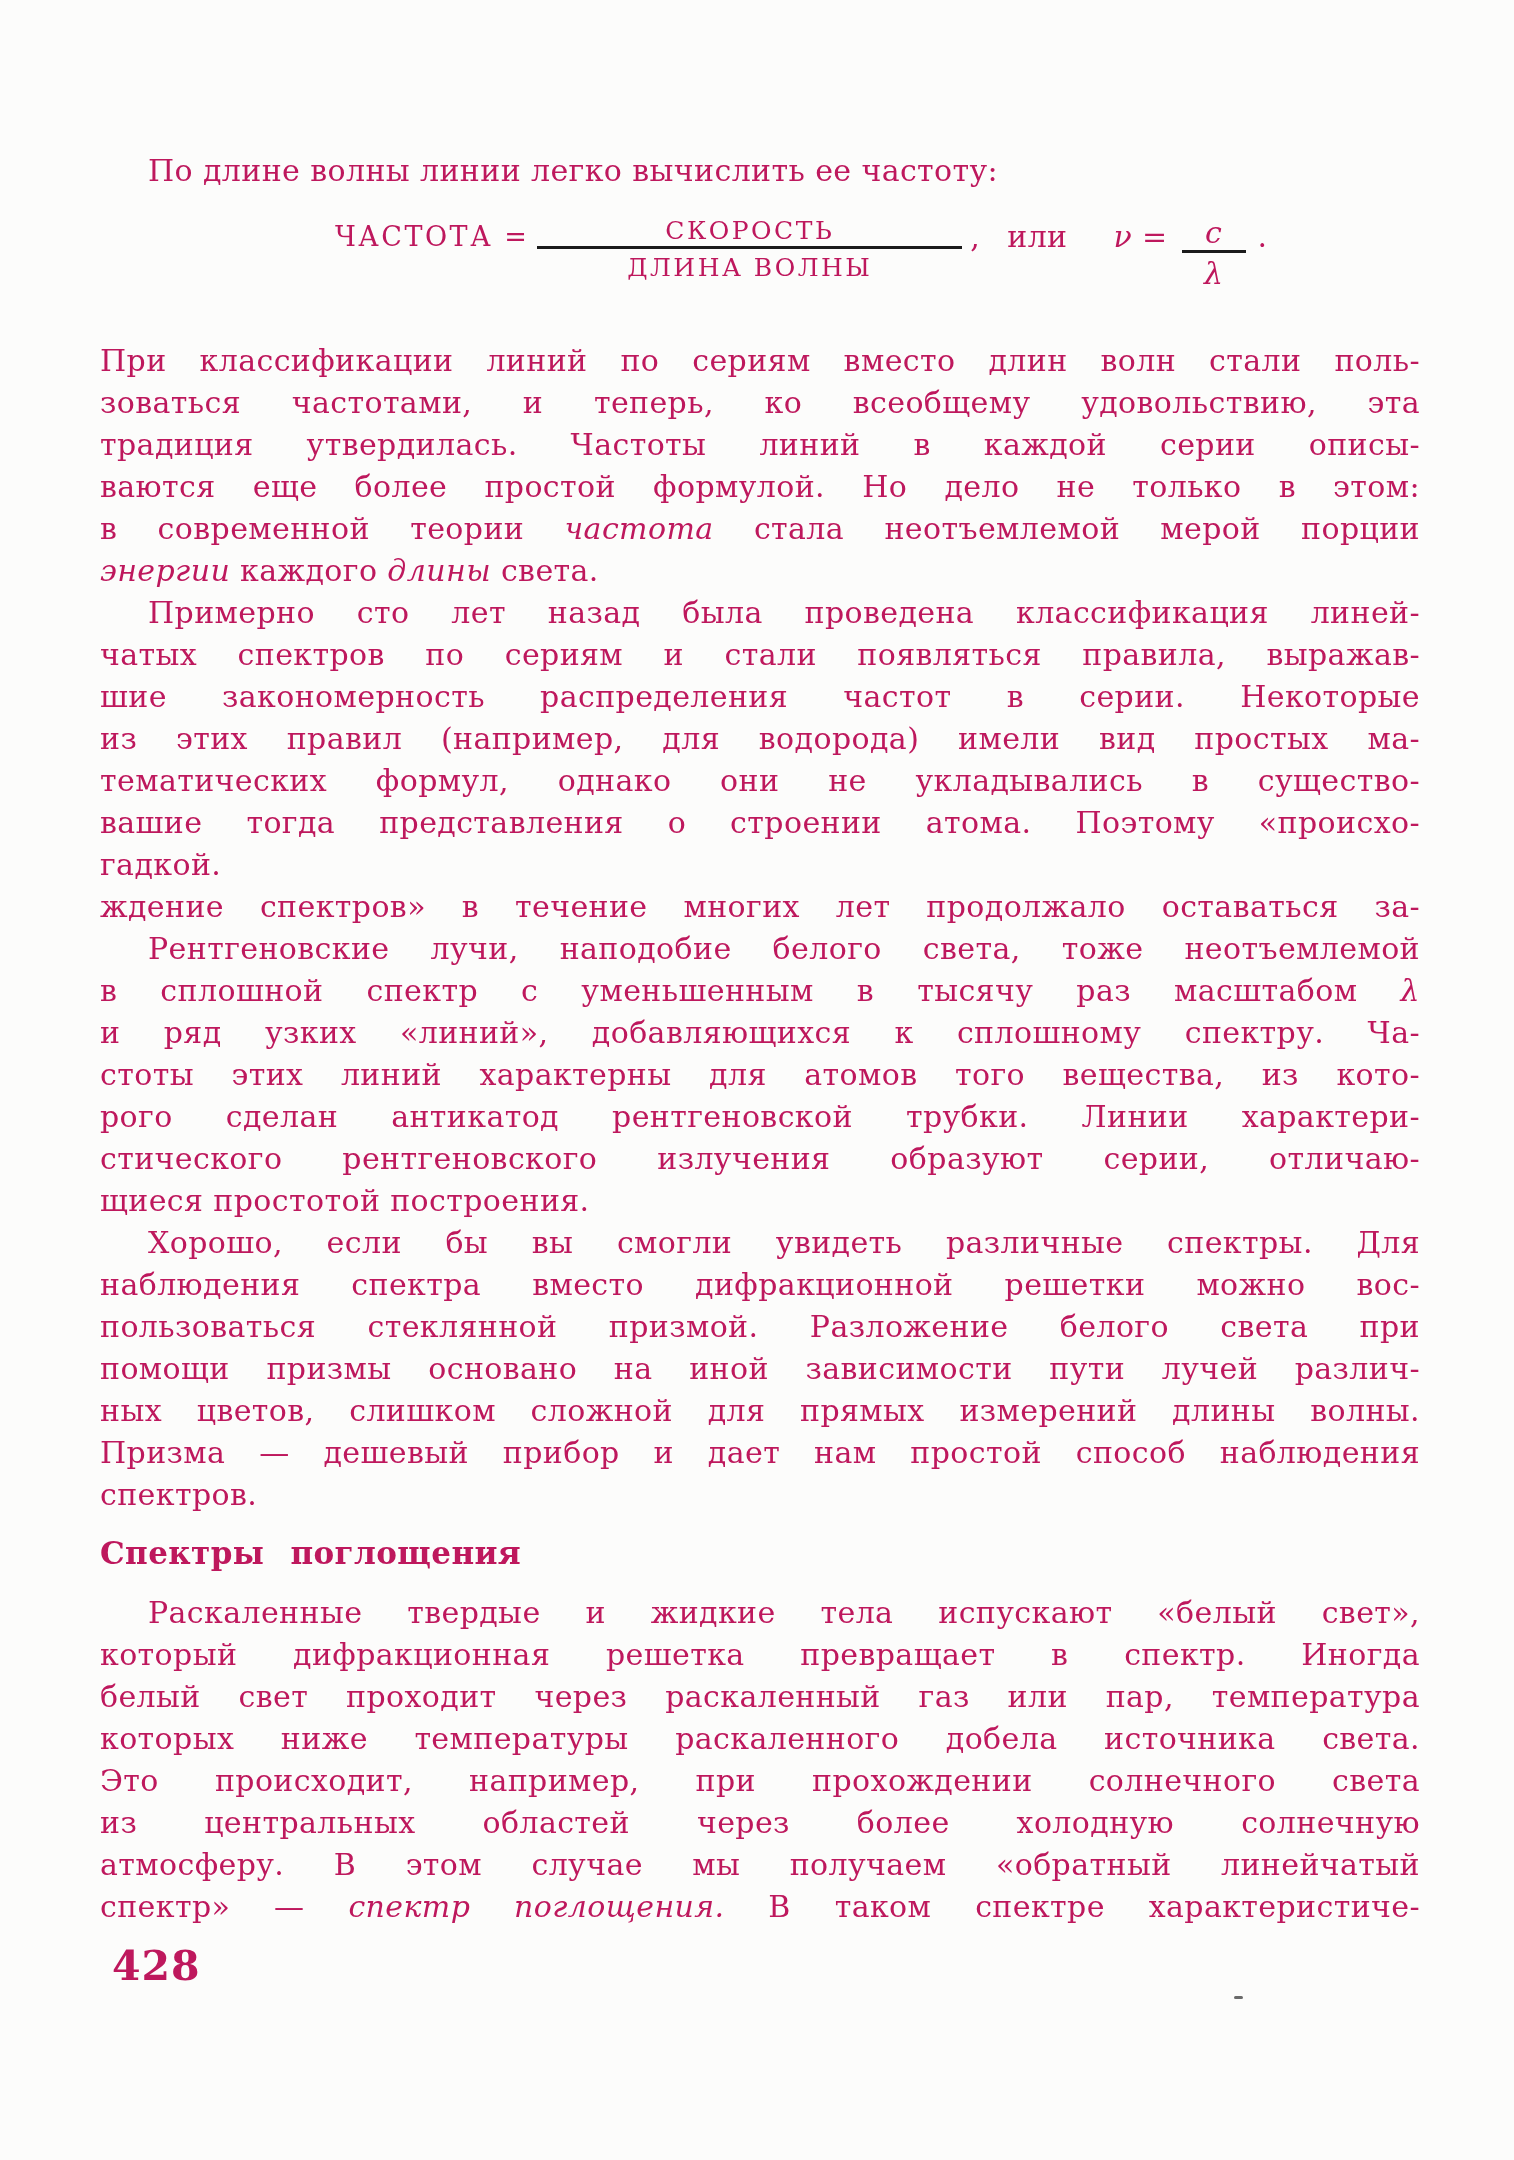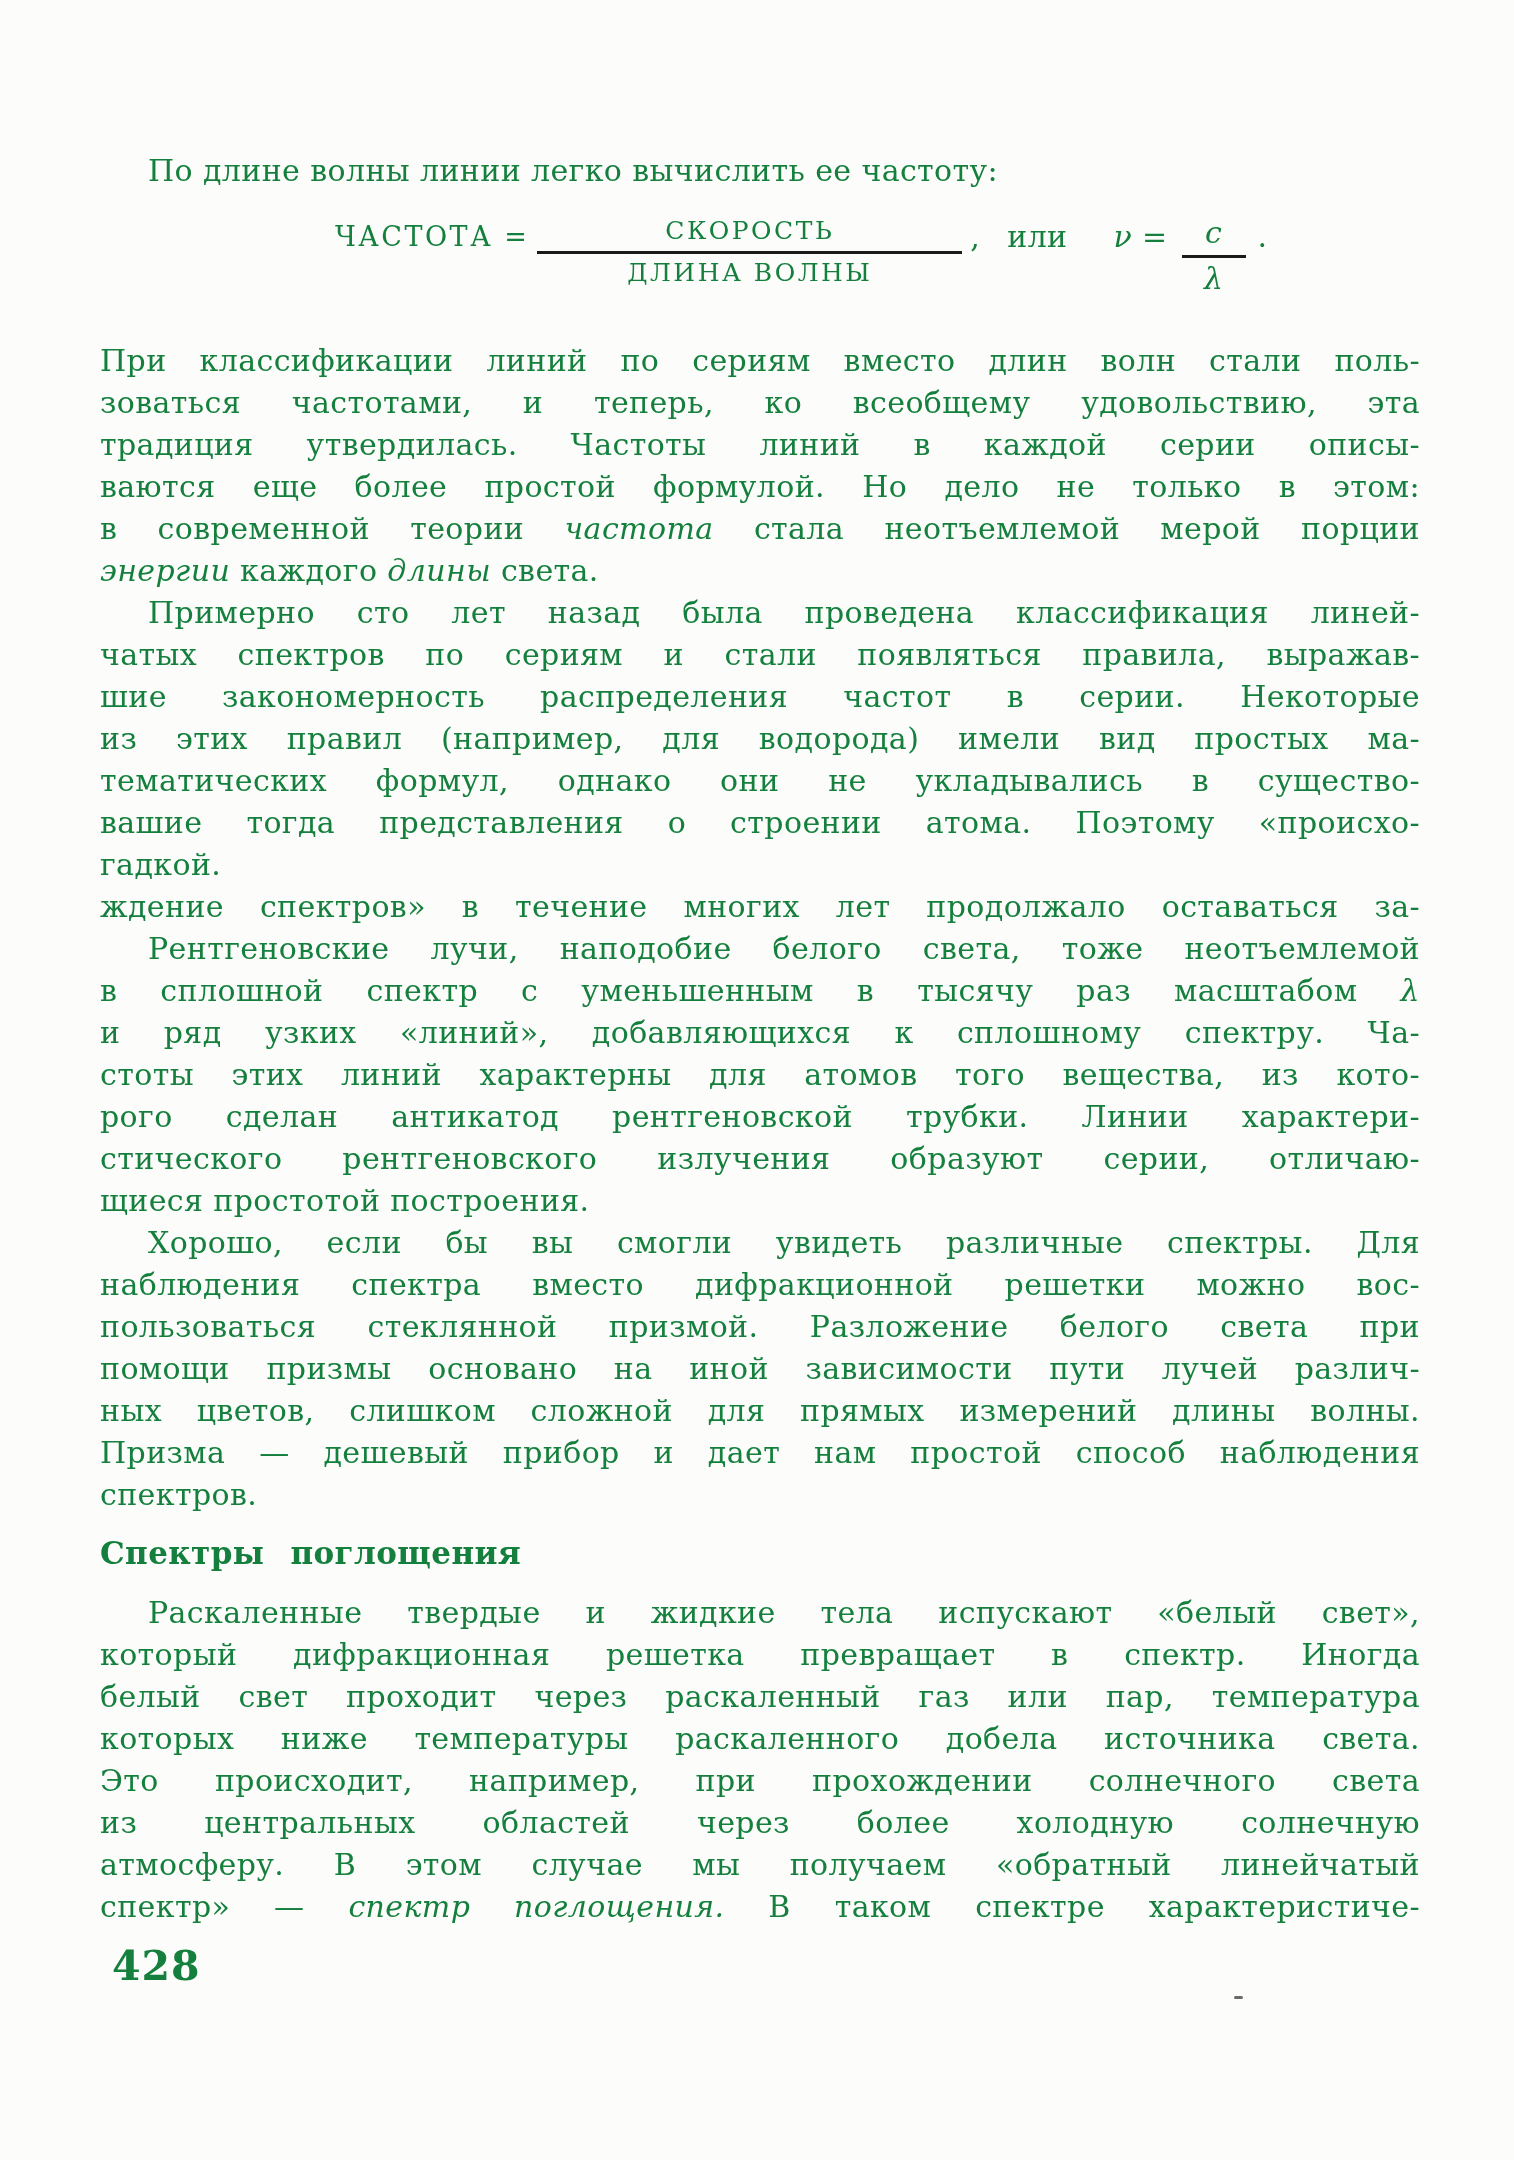--- a/index.html
+++ b/index.html
@@ -2,21 +2,21 @@
 <html><head>
 <meta charset="utf-8">
 <title>Book page 428</title>
 <style>
   html, body { margin: 0; padding: 0; background: #e8e8e8; }
   .page {
     position: relative;
     width: 1514px;
     height: 2160px;
     background: #fcfcfb;
-    color: #15803d;
+    color: #be185d;
     font-family: "DejaVu Serif", "Liberation Serif", serif;
     overflow: hidden;
   }
   .content {
     position: absolute;
     left: 100px;
     top: 150px;
     width: 1320px;
     font-size: 30px;
     line-height: 42px;
@@ -24,21 +24,21 @@
   }
   .intro { margin: 0; text-indent: 48px; }
   
   .formula {
     display: flex;
     margin: 24px 0 20px 235px;
     height: 104px;
   }
   .f-caps { font-size: 27px; letter-spacing: 2.5px; white-space: nowrap; }
   .frac { display: inline-block; text-align: center; vertical-align: middle; }
-  .frac .num { display: block; border-bottom: 3px solid #1b1b1b; padding-bottom: 5px; }
+  .frac .num { display: block; border-bottom: 3px solid #1b1b1b; }
   .frac .den { display: block; padding-top: 4px; }
   .frac-words { width: 425px; margin-left: 8px; font-size: 25px; letter-spacing: 2.5px; line-height: 30px; }
   .frac-sym { width: 64px; font-size: 30px; line-height: 34px; margin-left: 14px; }
   .f-comma { margin-left: 8px; font-size: 30px; }
   .f-or { margin-left: 27px; font-size: 30px; }
   .f-nu { margin-left: 46px; font-size: 30px; white-space: nowrap; }
   .f-period { margin-left: 12px; font-size: 30px; }
   .it { font-style: italic; }
   
   .para { margin: 0; }

